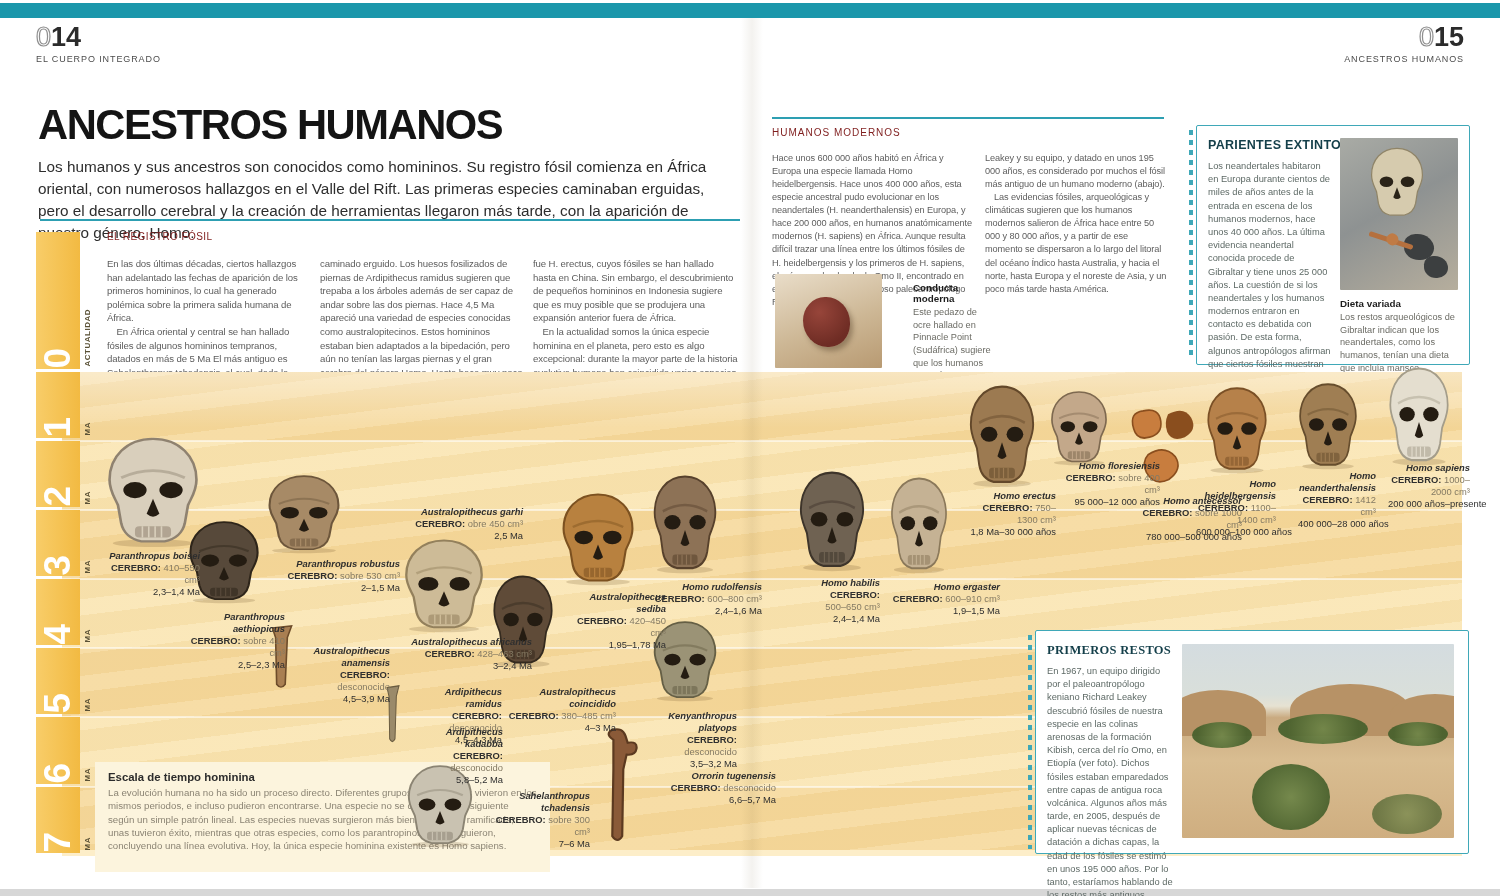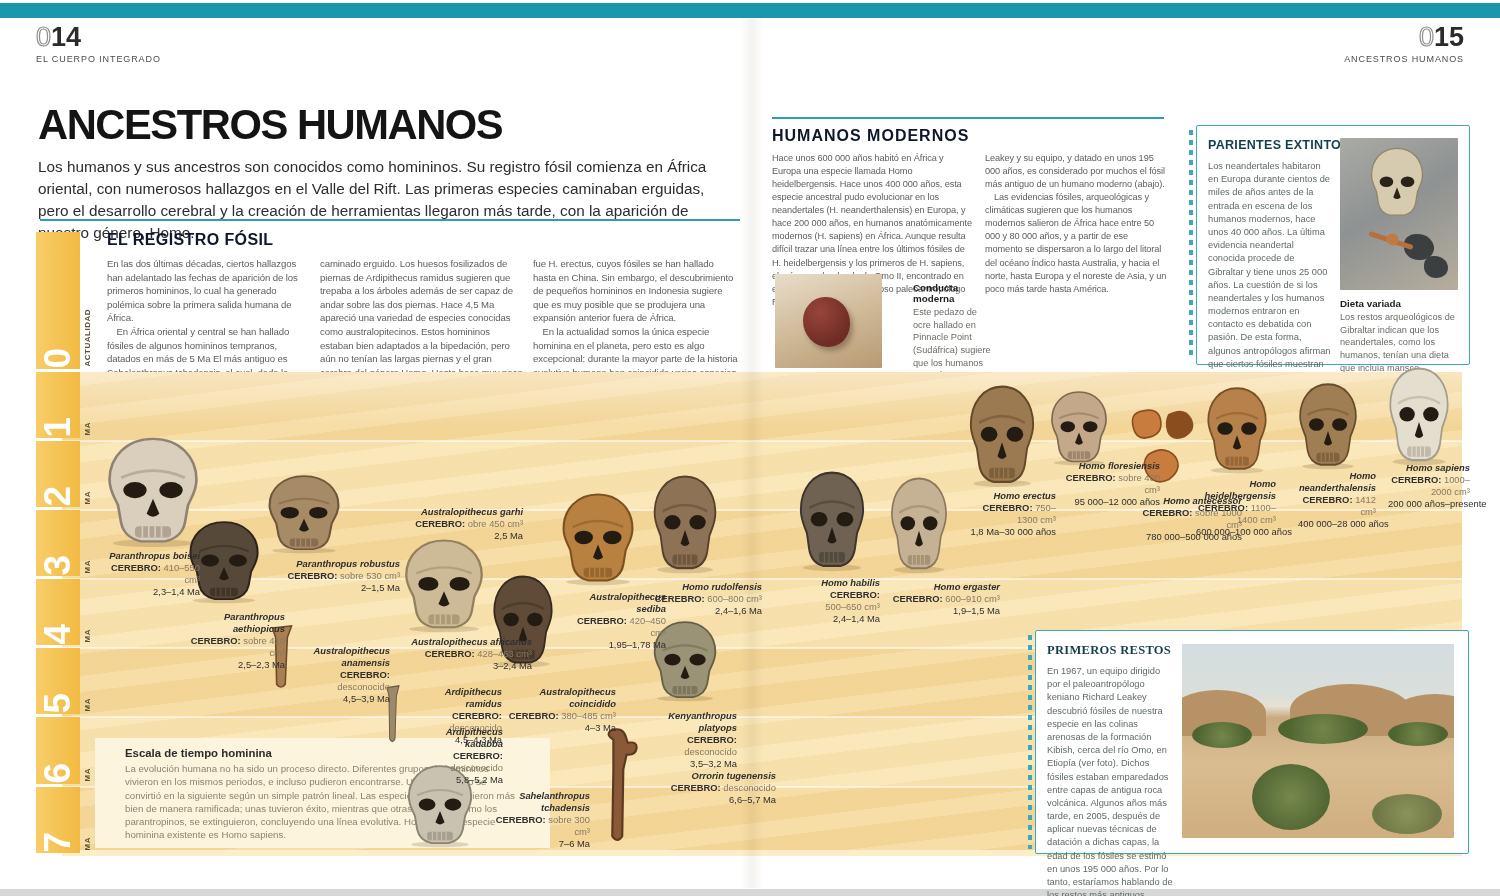--- a/index.html
+++ b/index.html
@@ -12,21 +12,21 @@
 
   .folio{font-size:27px;font-weight:bold;color:#2b2b2b;line-height:1;}
   .folio .zero{font-weight:normal;color:#fdfdfd;-webkit-text-stroke:1.2px #8f8f8f;}
   .section-label{font-size:9px;letter-spacing:.9px;color:#4c4c4c;margin-top:3px;}
   .hdr-right{text-align:right;}
 
   .title{font-size:43px;font-weight:bold;color:#141414;letter-spacing:-1.5px;
          transform:scaleX(.97);transform-origin:left;white-space:nowrap;}
   .intro{font-size:15.3px;color:#2d2d2d;line-height:1.43;width:700px;}
   .rule{height:2px;background:#2d9fb2;}
-  .sec-heading{font-size:16px;font-weight:bold;color:#0f172a;letter-spacing:.4px;}
+  .sec-heading{font-size:10px;font-weight:normal;color:#7f1d1d;letter-spacing:.4px;}
   .coltext{font-size:9.6px;line-height:1.42;color:#5d5d5d;white-space:pre-line;letter-spacing:-.1px;}
 
   .caption-title{font-size:9.8px;font-weight:bold;color:#1d1d1d;margin-bottom:2px;}
   .caption-text{font-size:9.2px;line-height:1.38;color:#6b6b64;}
 
   .info-box{background:#fff;border:1.6px solid #3fa8b8;border-radius:2px;}
   .info-box::before{content:"";position:absolute;left:-8px;top:4px;bottom:4px;width:4px;
     background:repeating-linear-gradient(180deg,#3fa8b8 0 5px,transparent 5px 10px);}
   .box-heading{font-size:12.5px;font-weight:bold;color:#143f4a;letter-spacing:.3px;}
   .box-text{font-size:9.3px;line-height:1.42;color:#5e6a66;}
@@ -43,21 +43,21 @@
   .ma-line{left:62px;width:1400px;height:2px;background:rgba(255,255,255,.55);z-index:3;}
   .sand-bottom{left:62px;top:850px;width:1400px;height:6px;background:#fdeec9;z-index:3;}
 
   .scale-seg{position:absolute;left:36px;width:44px;z-index:4;
     background:linear-gradient(90deg,#f8cd69,#f2ba42);}
   .scale-num{position:absolute;left:3px;bottom:0;writing-mode:vertical-rl;transform:rotate(180deg);
     font-size:37px;font-weight:bold;color:#fff;line-height:1;}
   .scale-unit{position:absolute;left:47px;bottom:3px;writing-mode:vertical-rl;transform:rotate(180deg);
     font-size:8px;font-weight:bold;color:#5a5136;letter-spacing:.5px;}
 
-  .escala-box{background:#fcf4dd;z-index:5;padding:9px 30px;box-sizing:border-box;}
+  .escala-box{background:#fcf4dd;z-index:5;padding:9px 13px;box-sizing:border-box;margin-top:24px;}
   .escala-heading{font-size:11.4px;font-weight:bold;color:#2c2c2c;margin-bottom:3px;}
   .escala-text{font-size:9.7px;line-height:1.37;color:#8b8474;}
 
   .spec-label{font-size:9.4px;line-height:1.28;color:#2f2f2f;z-index:7;text-align:right;}
   .sp-name{font-weight:bold;font-style:italic;display:block;}
   .sp-brainline{display:block;}
   .sp-brainline b{font-weight:bold;color:#2f2f2f;}
   .sp-brain{color:#847a63;}
   .sp-date{display:block;font-weight:normal;white-space:nowrap;}
   .skull-img{z-index:6;}

